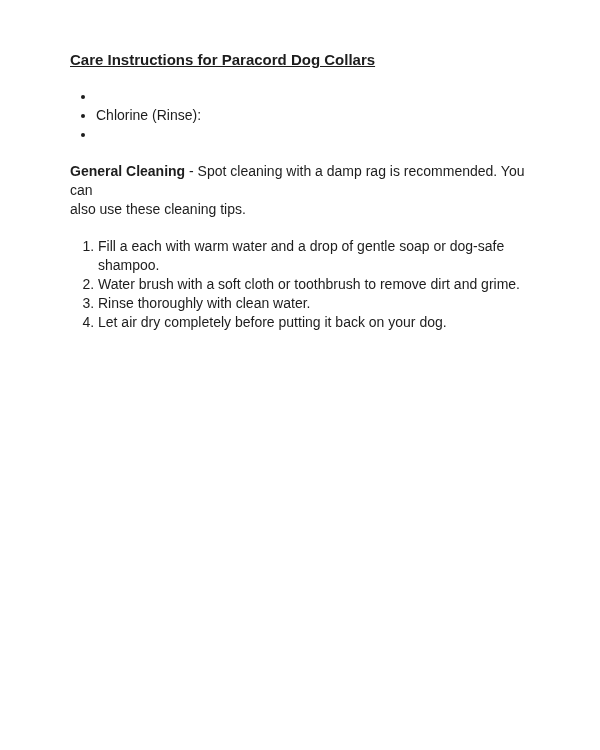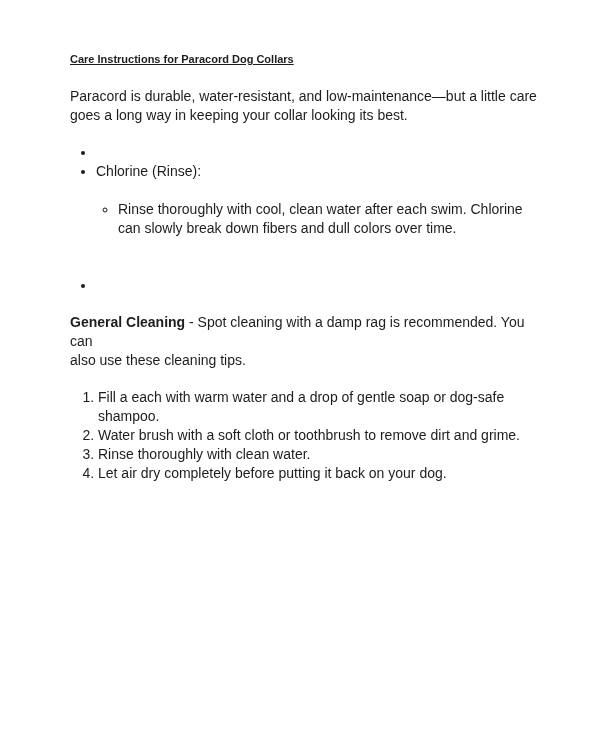--- a/index.html
+++ b/index.html
@@ -20,21 +20,21 @@
     height: 750px;
     padding: 50px 56px 0 70px;
     font-size: 14px;
     line-height: 19px;
   }
   .block {
     margin: 0 0 18px 0;
     white-space: pre-line;
   }
   .doc-title {
-    font-size: 11px;
+    font-size: 15px;
     font-weight: 700;
     text-decoration: underline;
     line-height: 19px;
     margin: 0 0 18px 0;
   }
   .lead-in {
     font-weight: 700;
   }
   ul.top-list {
     list-style: disc;
@@ -54,32 +54,26 @@
     white-space: pre-line;
   }
 </style>
 </head>
 <body>
 
 <div class="page">
 
   <h1 class="doc-title">Care Instructions for Paracord Dog Collars</h1>
 
-  <p class="block">Paracord is durable, water-resistant, and low-maintenance—but a little care
-goes a long way in keeping your collar looking its best.</p>
 
 
   <ul class="top-list">
     <li>
     </li>
     <li><span>Chlorine (Rinse):</span>
-      <ul class="sub-list">
-        <li>Rinse thoroughly with cool, clean water after each swim. Chlorine
-can slowly break down fibers and dull colors over time.</li>
-      </ul>
     </li>
     <li>
     </li>
   </ul>
 
   <p class="block"><span class="lead-in">General Cleaning</span><span> - Spot cleaning with a damp rag is recommended. You can
 also use these cleaning tips.</span></p>
 
   <ol class="steps-list">
     <li>Fill a each with warm water and a drop of gentle soap or dog-safe

